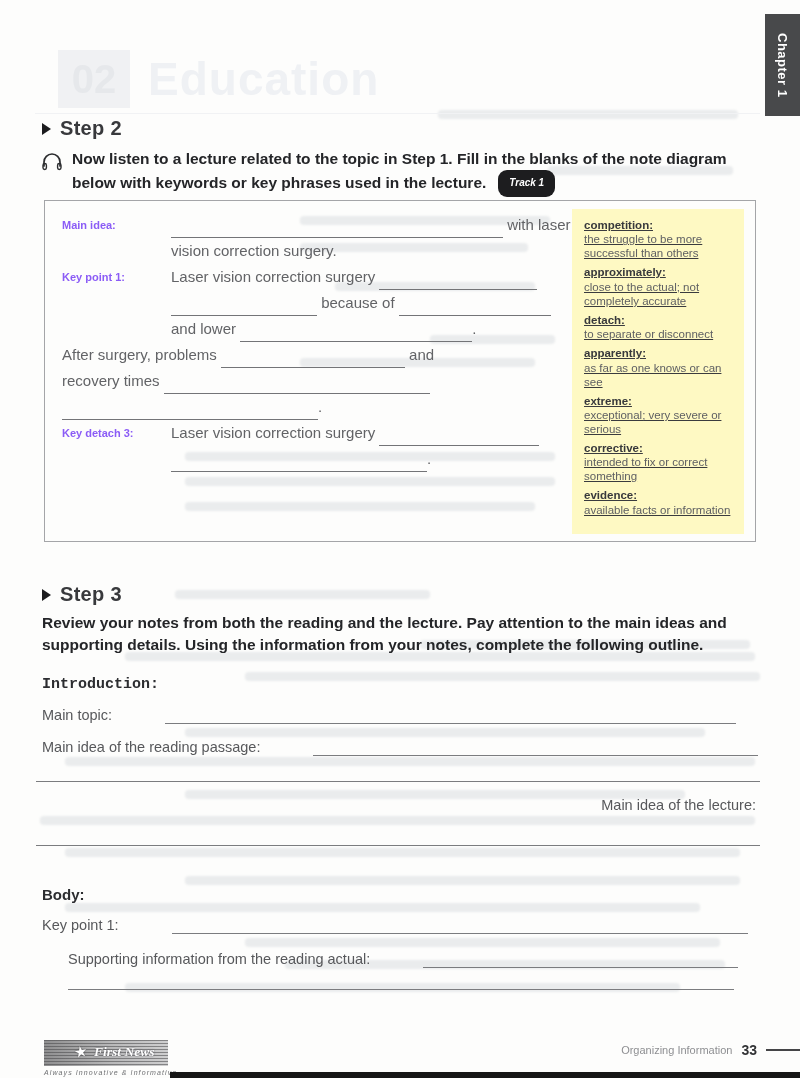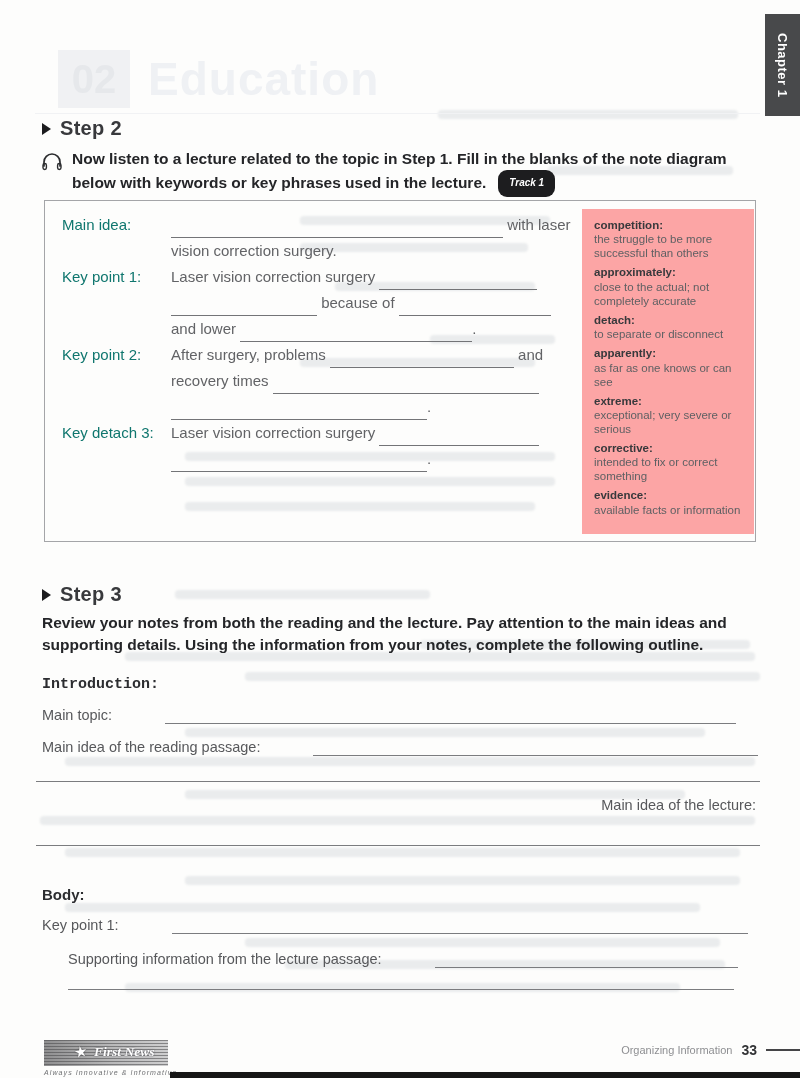--- a/index.html
+++ b/index.html
@@ -25,27 +25,27 @@
   .instr{position:absolute;left:40px;top:148px;width:718px;display:flex;gap:8px;z-index:2;}
   .hp-icon{flex:0 0 24px;margin-top:1px;}
   .instr-text{font-size:15.5px;font-weight:bold;color:#242528;line-height:22px;}
   .track-badge{display:inline-block;margin-left:12px;background:#1d1d1f;color:#fff;font-size:10px;
                font-style:italic;font-weight:bold;padding:2px 11px 3px;border-radius:9px;vertical-align:2px;}
   
   .nbox{position:absolute;left:44px;top:200px;width:712px;height:342px;border:1.5px solid #a4a5a8;
         box-sizing:border-box;z-index:1;}
   .nb-rows{padding:11px 0 0 17px;}
   .nb-row{display:flex;}
-  .nb-label{flex:0 0 109px;font-size:15px;font-weight:normal;color:#0f766e;line-height:26px;}
+  .nb-label{flex:0 0 109px;font-size:11px;font-weight:bold;color:#8b5cf6;line-height:26px;}
   .nb-content{width:392px;font-size:15px;color:#626366;line-height:26px;}
   .nb-line{white-space:nowrap;}
   .nb-blank{display:inline-block;height:16px;vertical-align:bottom;border-bottom:1.2px solid #737477;}
   
-  .vbox{position:absolute;right:1px;top:8px;width:172px;height:325px;background:#fca5a5;
-        box-sizing:border-box;padding:9px 12px;}
+  .vbox{position:absolute;right:11px;top:8px;width:172px;height:325px;background:#fef9c3;
+        box-sizing:border-box;padding:9px 12px;text-decoration:underline;}
   .vocab-term{font-size:11.5px;font-weight:bold;color:#38393c;line-height:1.25;}
   .vocab-def{font-size:11.5px;color:#5f6063;line-height:1.22;margin-bottom:5px;}
   
   .s3-para{position:absolute;left:42px;top:612px;width:714px;font-size:15.5px;font-weight:bold;
            color:#242528;line-height:22px;z-index:2;}
   .s3-sub{position:absolute;left:42px;font-size:15px;font-weight:bold;color:#2c2d30;z-index:2;}
   .f-row{position:absolute;height:22px;display:flex;align-items:flex-end;font-size:14.5px;
          color:#57585b;z-index:2;gap:45px;}
   .f-row .lbl{white-space:nowrap;line-height:18px;}
   .f-line{flex:1;border-bottom:1.2px solid #7b7c7f;height:1px;margin-left:8px;}
@@ -134,21 +134,20 @@
         </div>
         <div class="nb-row">
           <span class="nb-label">Key point 1:</span>
           <div class="nb-content">
             <div class="nb-line"><span class="nb-text">Laser vision correction surgery </span><span class="nb-blank" style="width: 158px;"></span></div>
             <div class="nb-line"><span class="nb-blank" style="width: 146px;"></span><span class="nb-text"> because of </span><span class="nb-blank" style="width: 152px;"></span></div>
             <div class="nb-line"><span class="nb-text">and lower </span><span class="nb-blank" style="width: 232px;"></span><span class="nb-text">.</span></div>
           </div>
         </div>
         <div class="nb-row">
-          <span class="nb-label">Key point 2:</span>
           <div class="nb-content">
             <div class="nb-line"><span class="nb-text">After surgery, problems </span><span class="nb-blank" style="width: 184px;"></span><span class="nb-text"> and</span></div>
             <div class="nb-line"><span class="nb-text">recovery times </span><span class="nb-blank" style="width: 266px;"></span></div>
             <div class="nb-line"><span class="nb-blank" style="width: 256px;"></span><span class="nb-text">.</span></div>
           </div>
         </div>
         <div class="nb-row">
           <span class="nb-label">Key detach 3:</span>
           <div class="nb-content">
             <div class="nb-line"><span class="nb-text">Laser vision correction surgery </span><span class="nb-blank" style="width: 160px;"></span></div>
@@ -206,21 +205,21 @@
   <div class="f-cont" style="left:36px;right:40px;top:845px;"></div>
 
   <div class="s3-sub" style="top:886px;">Body:</div>
 
   <div class="f-row" style="left:42px;right:52px;top:912px;">
     <span class="lbl">Key point 1:</span>
     <span class="f-line"></span>
   </div>
 
   <div class="f-row" style="left:68px;right:62px;top:946px;">
-    <span class="lbl">Supporting information from the lecture passage:</span>
+    <span class="lbl">Supporting information from the reading actual:</span>
     <span class="f-line"></span>
   </div>
   <div class="f-cont" style="left:68px;right:66px;top:989px;"></div>
 
   <div class="logo">
     <div class="logo-box">
       <span class="logo-star">★</span>
       <span class="logo-text">First News</span>
     </div>
     <div class="logo-tag">Always Innovative &amp; Informative</div>

